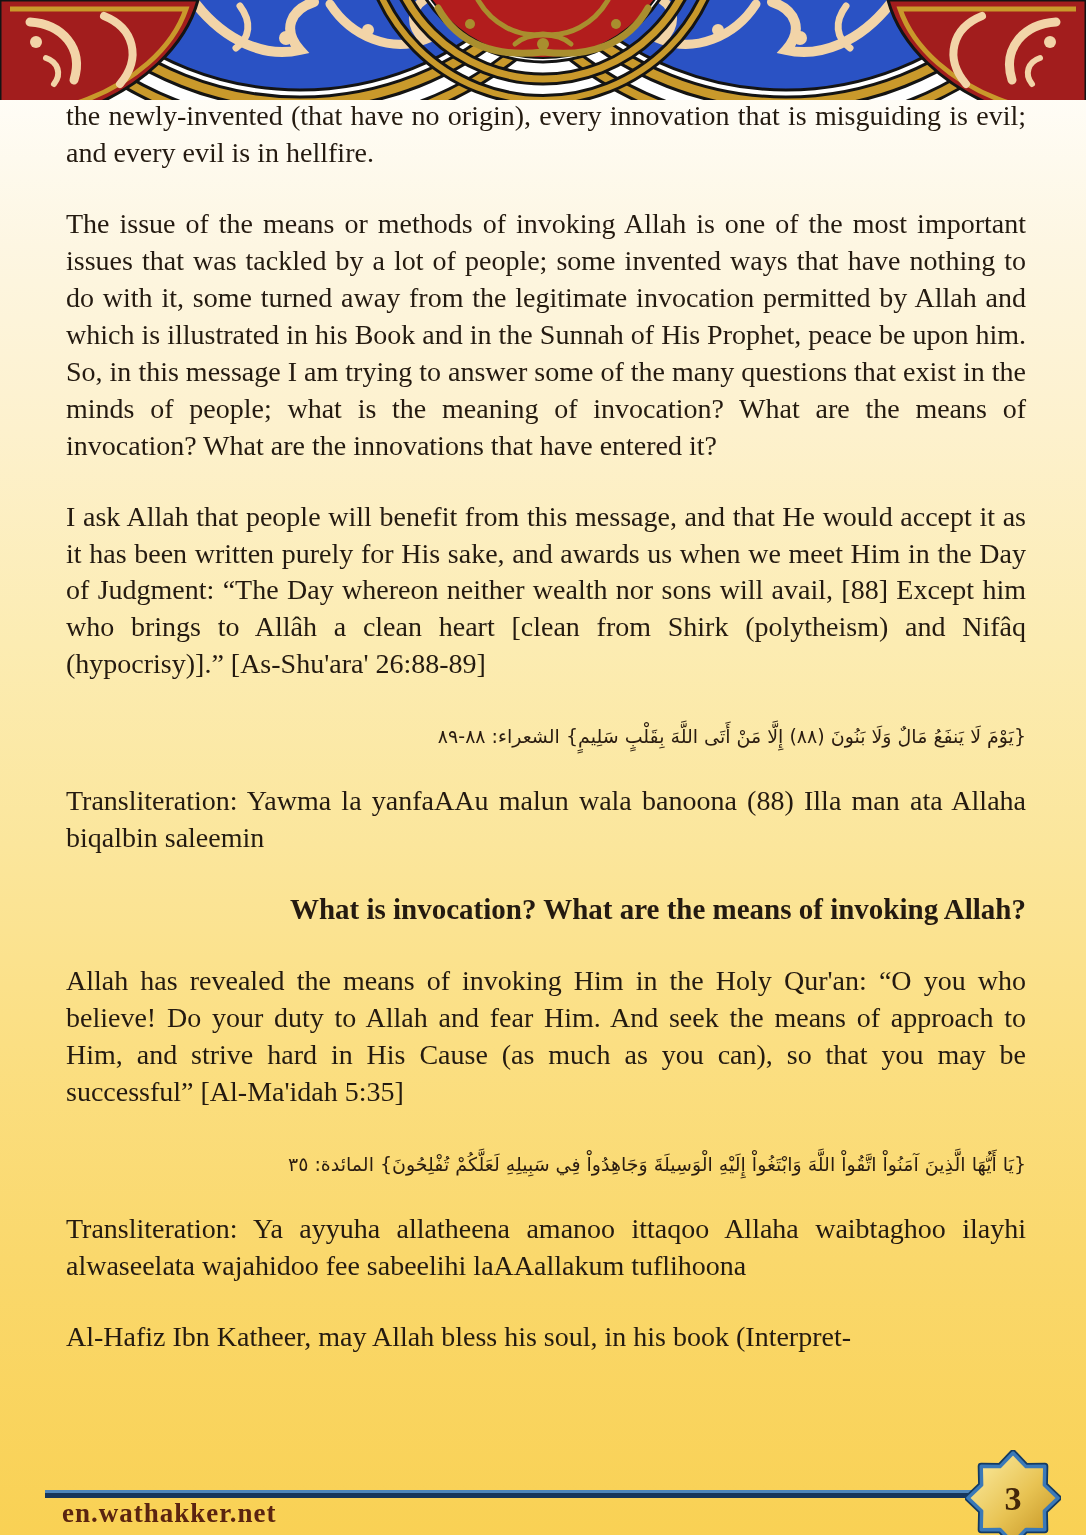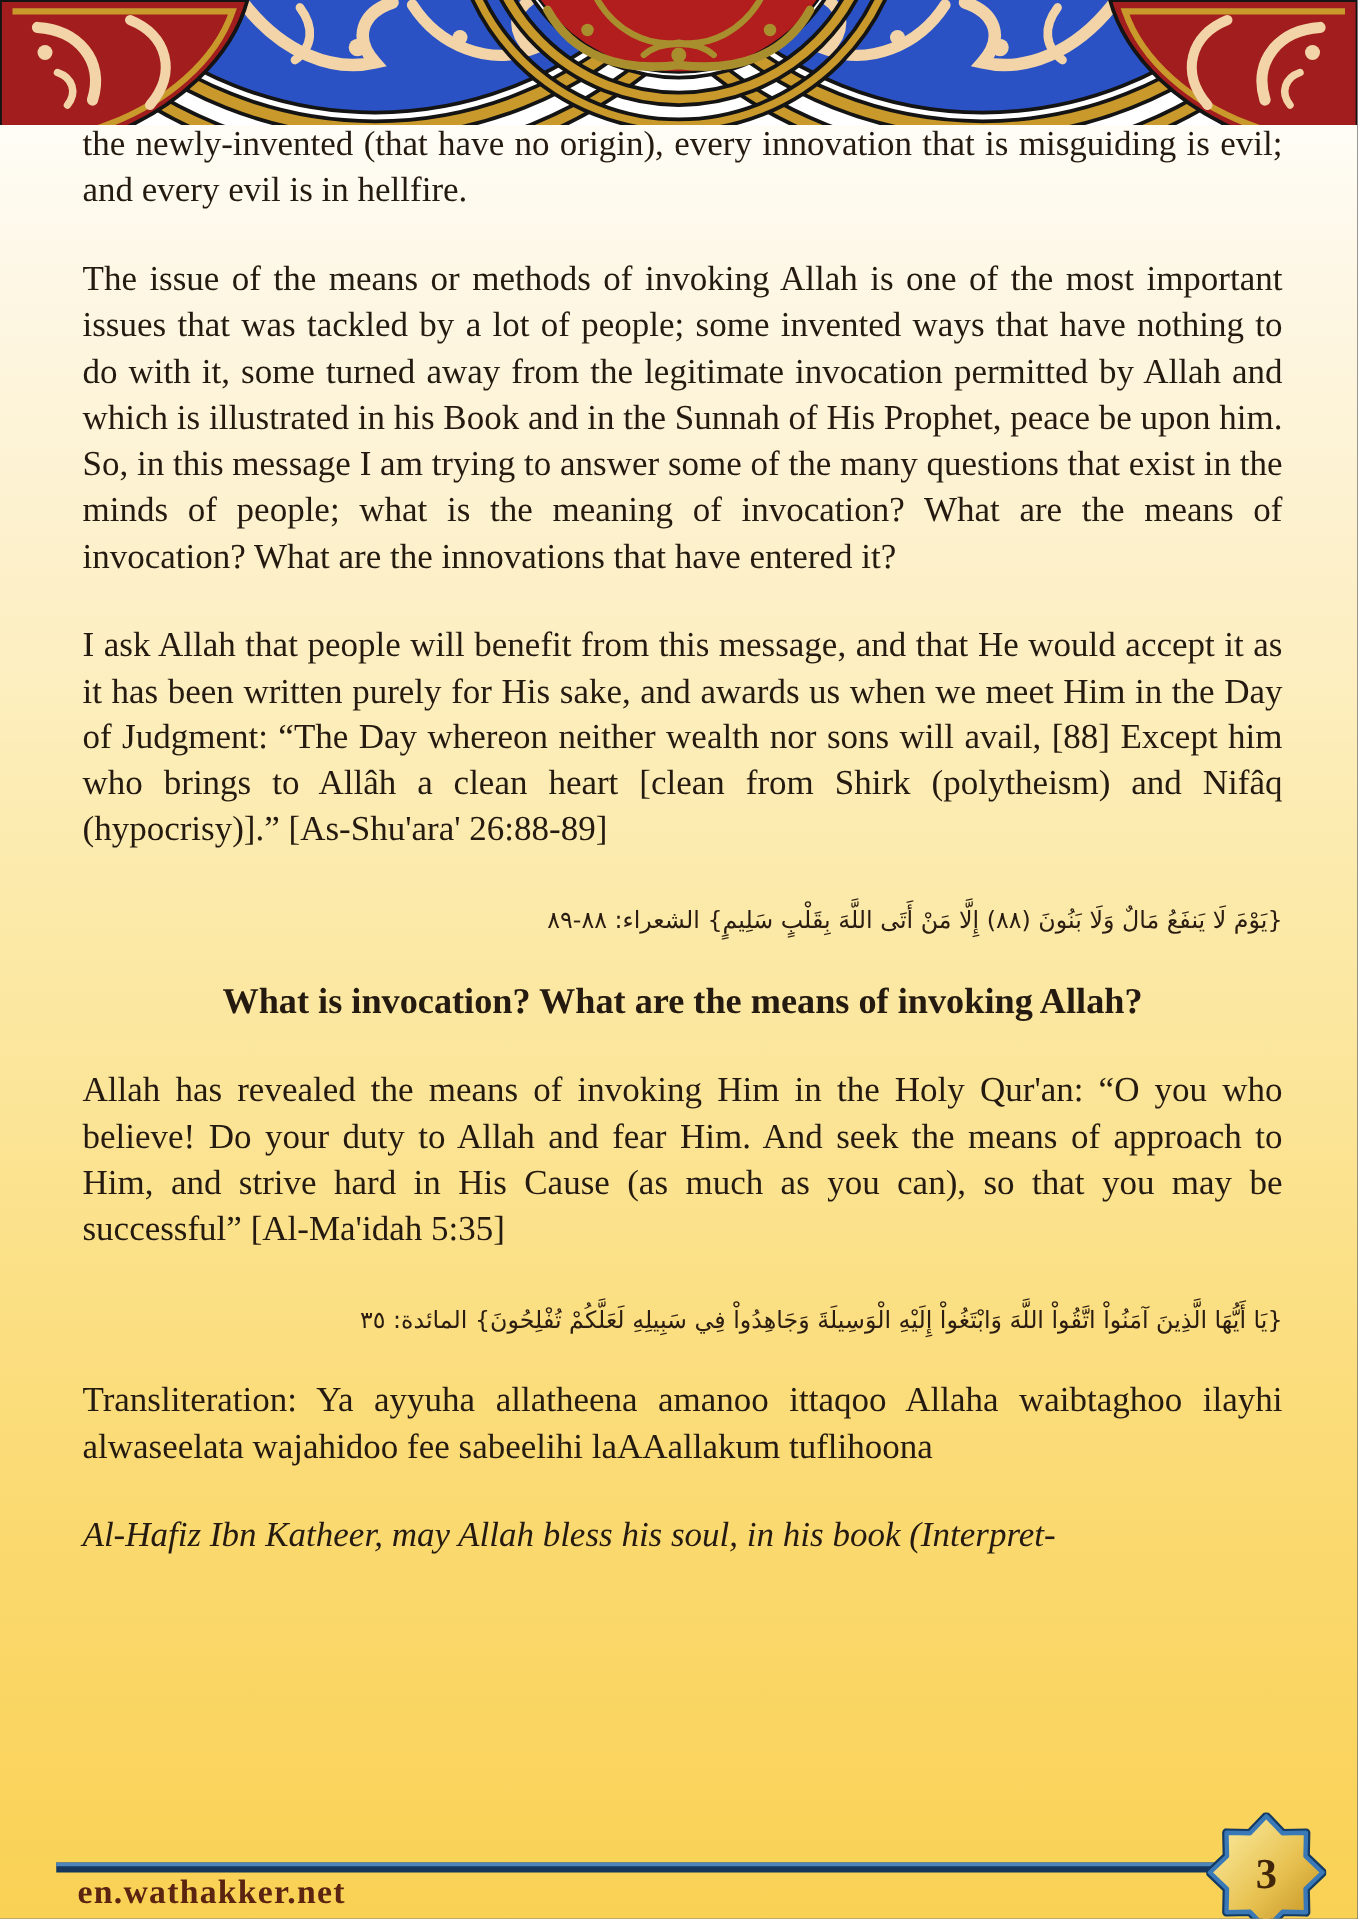--- a/index.html
+++ b/index.html
@@ -13,24 +13,24 @@
       #fcecb2 42%, #fbe69c 55%, #fbdf83 68%, #fad86c 82%, #f9d154 100%);
     font-family:"Liberation Serif", serif;
     color:#241a10;
   }
   .ornament{display:block;}
   .content{padding:0 60px 0 66px;margin-top:-2px;}
   .para{
     font-size:28px;line-height:1.32;
     text-align:justify;margin:0 0 34px 0;
   }
-  .para-last{margin-bottom:0;font-style:italic;}
+  .para-last{margin-bottom:0;}
   .heading{
     font-size:29px;line-height:1.3;font-weight:bold;
-    text-align:center;margin:0 0 34px 0;
+    text-align:right;margin:0 0 34px 0;
   }
   .arabic{
     font-family:"DejaVu Sans", sans-serif;
     font-size:19px;line-height:2.0;
     direction:rtl;text-align:right;
     margin:0 0 28px 0;
     color:#2a1c10;
   }
   .translit{
     font-size:28px;line-height:1.32;
@@ -132,20 +132,21 @@
       </g>
       <circle cx="36" cy="42" r="6" fill="#f2d4a8"></circle>
     </g>
   </svg>
 
   <div class="content">
     <p class="para">the newly-invented (that have no origin), every innovation that is misguiding is evil; and every evil is in hellfire.</p>
     <p class="para">The issue of the means or methods of invoking Allah is one of the most important issues that was tackled by a lot of people; some invented ways that have nothing to do with it, some turned away from the legitimate invocation permitted by Allah and which is illustrated in his Book and in the Sunnah of His Prophet, peace be upon him. So, in this message I am trying to answer some of the many questions that exist in the minds of people; what is the meaning of invocation? What are the means of invocation? What are the innovations that have entered it?</p>
     <p class="para">I ask Allah that people will benefit from this message, and that He would accept it as it has been written purely for His sake, and awards us when we meet Him in the Day of Judgment: “The Day whereon neither wealth nor sons will avail, [88] Except him who brings to Allâh a clean heart [clean from Shirk (polytheism) and Nifâq (hypocrisy)].” [As-Shu'ara' 26:88-89]</p>
     <div class="arabic" dir="rtl" lang="ar">{يَوْمَ لَا يَنفَعُ مَالٌ وَلَا بَنُونَ (٨٨) إِلَّا مَنْ أَتَى اللَّهَ بِقَلْبٍ سَلِيمٍ} الشعراء: ٨٨-٨٩</div>
+    <p class="translit">Transliteration: Yawma la yanfaAAu malun wala banoona (88) Illa man ata Allaha biqalbin saleemin</p>
     <h2 class="heading">What is invocation? What are the means of invoking Allah?</h2>
     <p class="para">Allah has revealed the means of invoking Him in the Holy Qur'an: “O you who believe! Do your duty to Allah and fear Him. And seek the means of approach to Him, and strive hard in His Cause (as much as you can), so that you may be successful” [Al-Ma'idah 5:35]</p>
     <div class="arabic" dir="rtl" lang="ar">{يَا أَيُّهَا الَّذِينَ آمَنُواْ اتَّقُواْ اللَّهَ وَابْتَغُواْ إِلَيْهِ الْوَسِيلَةَ وَجَاهِدُواْ فِي سَبِيلِهِ لَعَلَّكُمْ تُفْلِحُونَ} المائدة: ٣٥</div>
     <p class="translit">Transliteration: Ya ayyuha allatheena amanoo ittaqoo Allaha waibtaghoo ilayhi alwaseelata wajahidoo fee sabeelihi laAAallakum tuflihoona</p>
     <p class="para para-last">Al-Hafiz Ibn Katheer, may Allah bless his soul, in his book (Interpret-</p>
   </div>
 
   <div class="footer-rule"></div>
   <div class="footer-site">en.wathakker.net</div>
 

